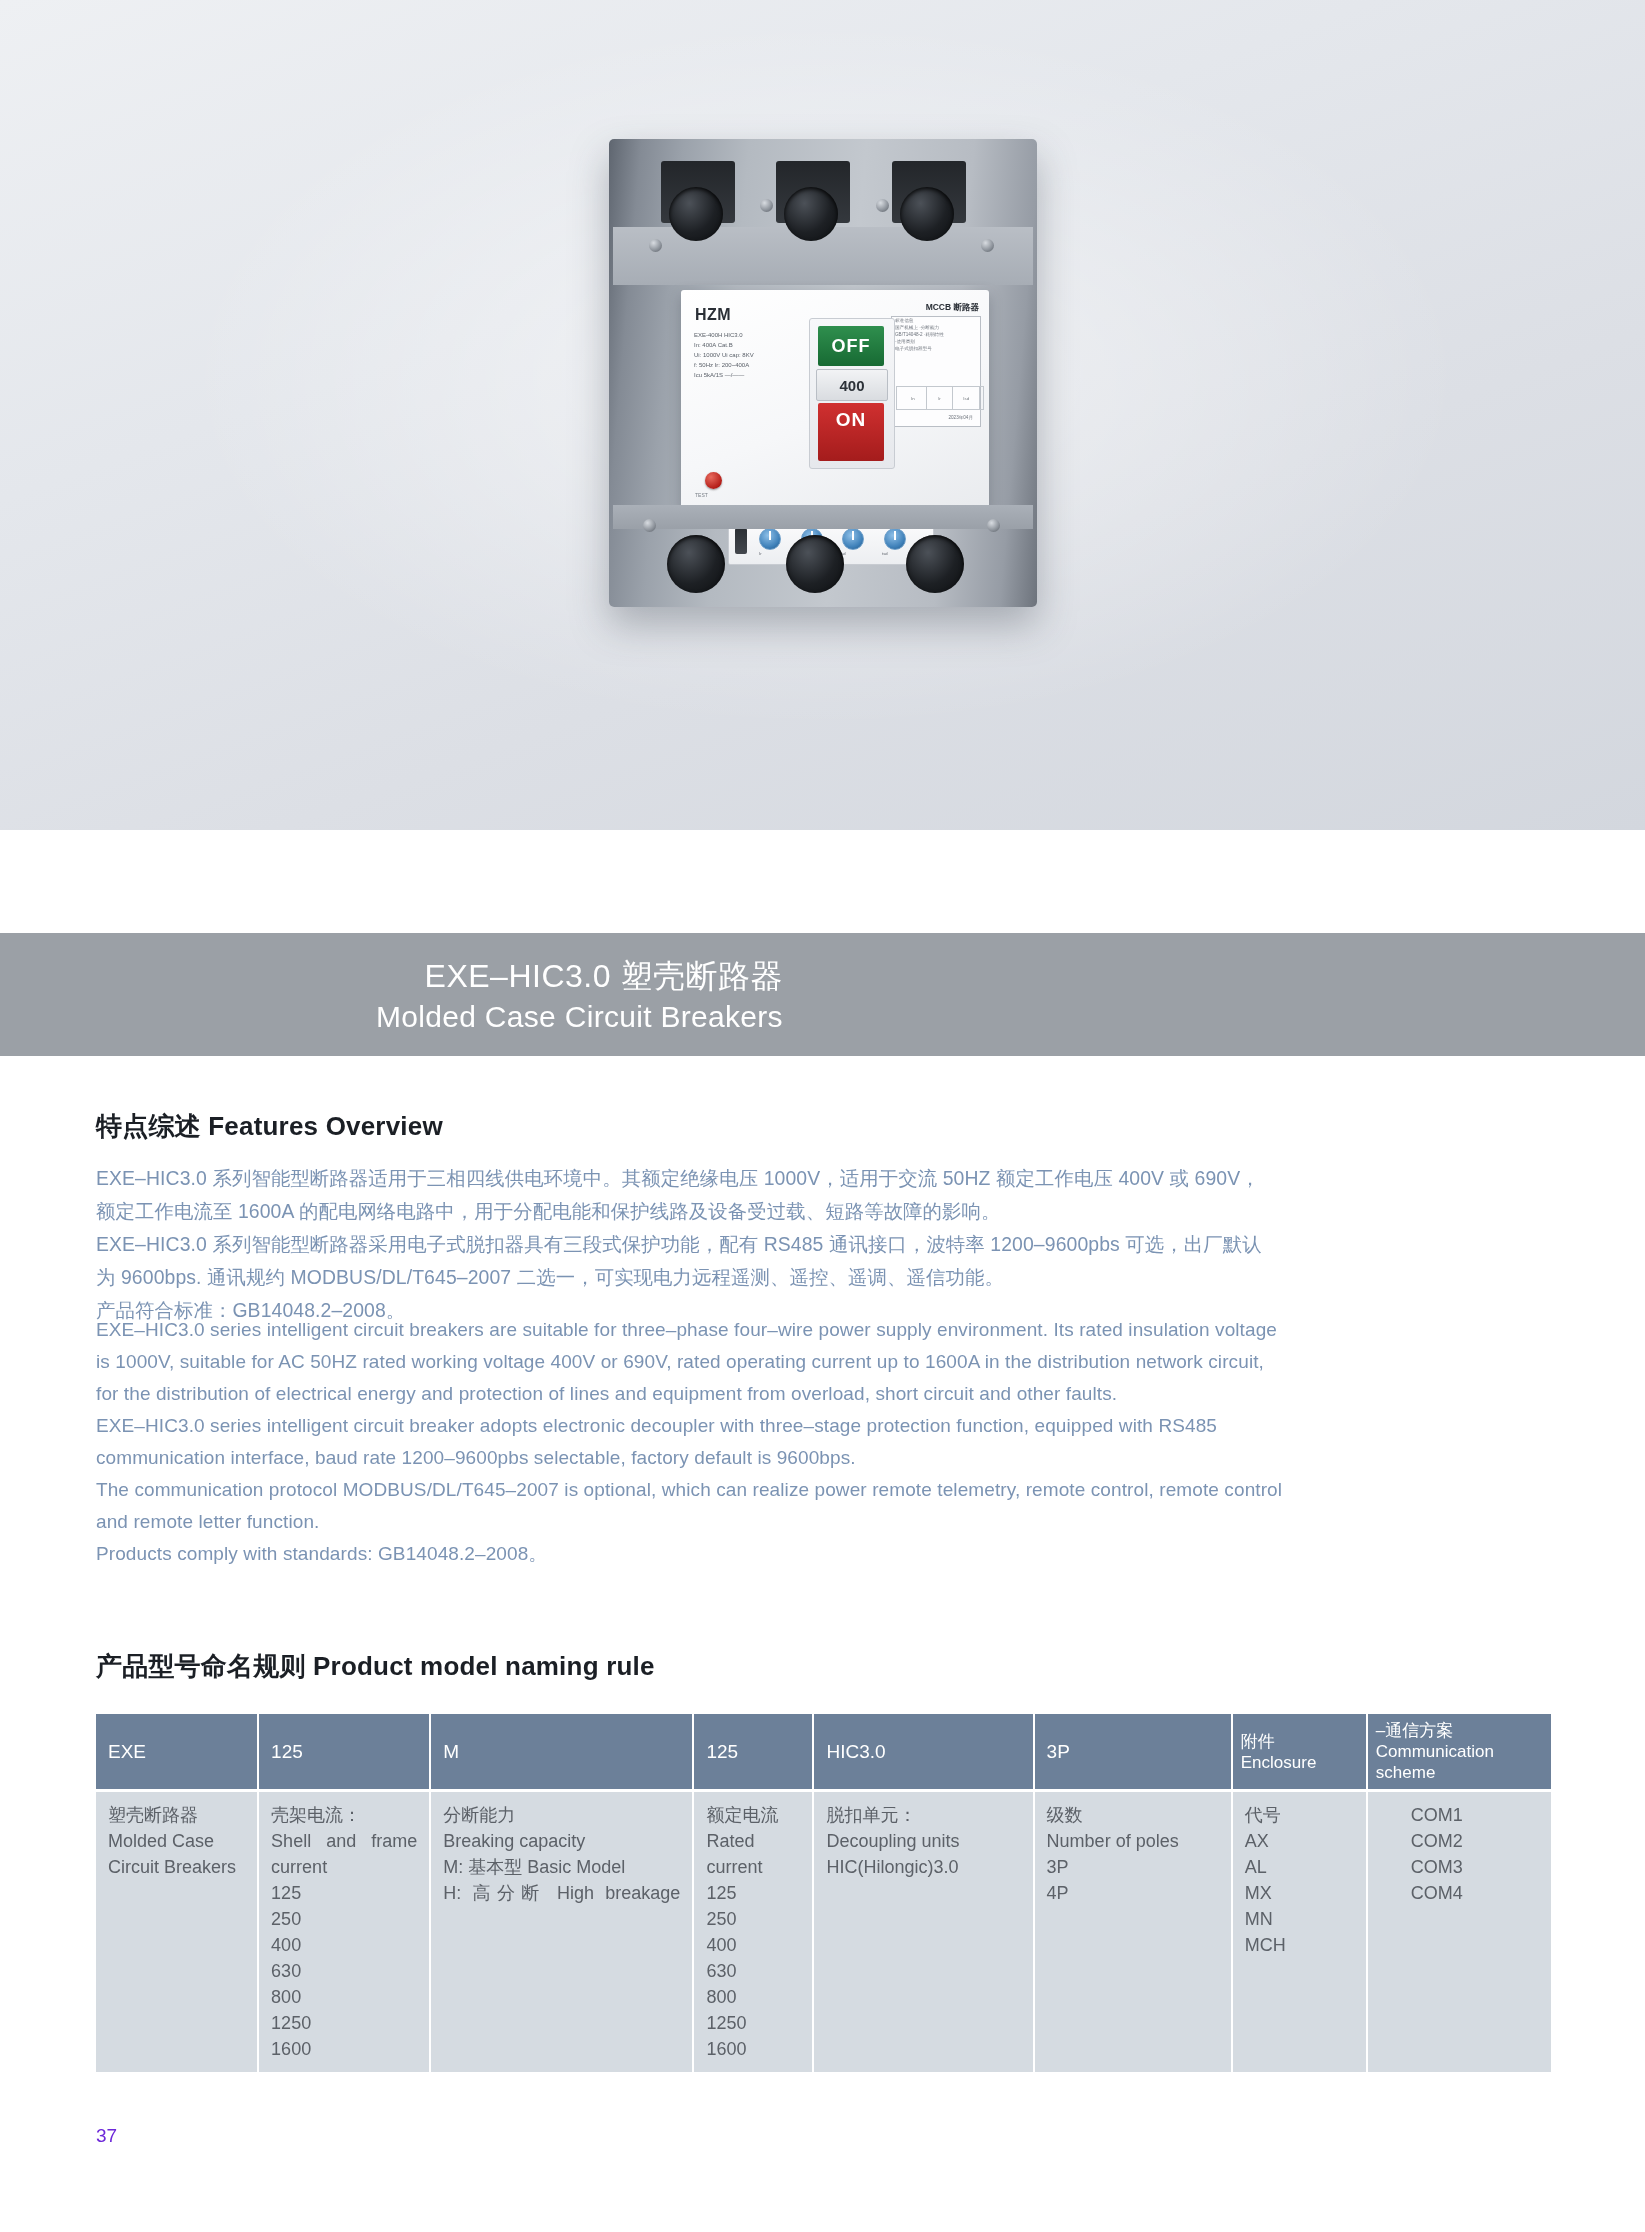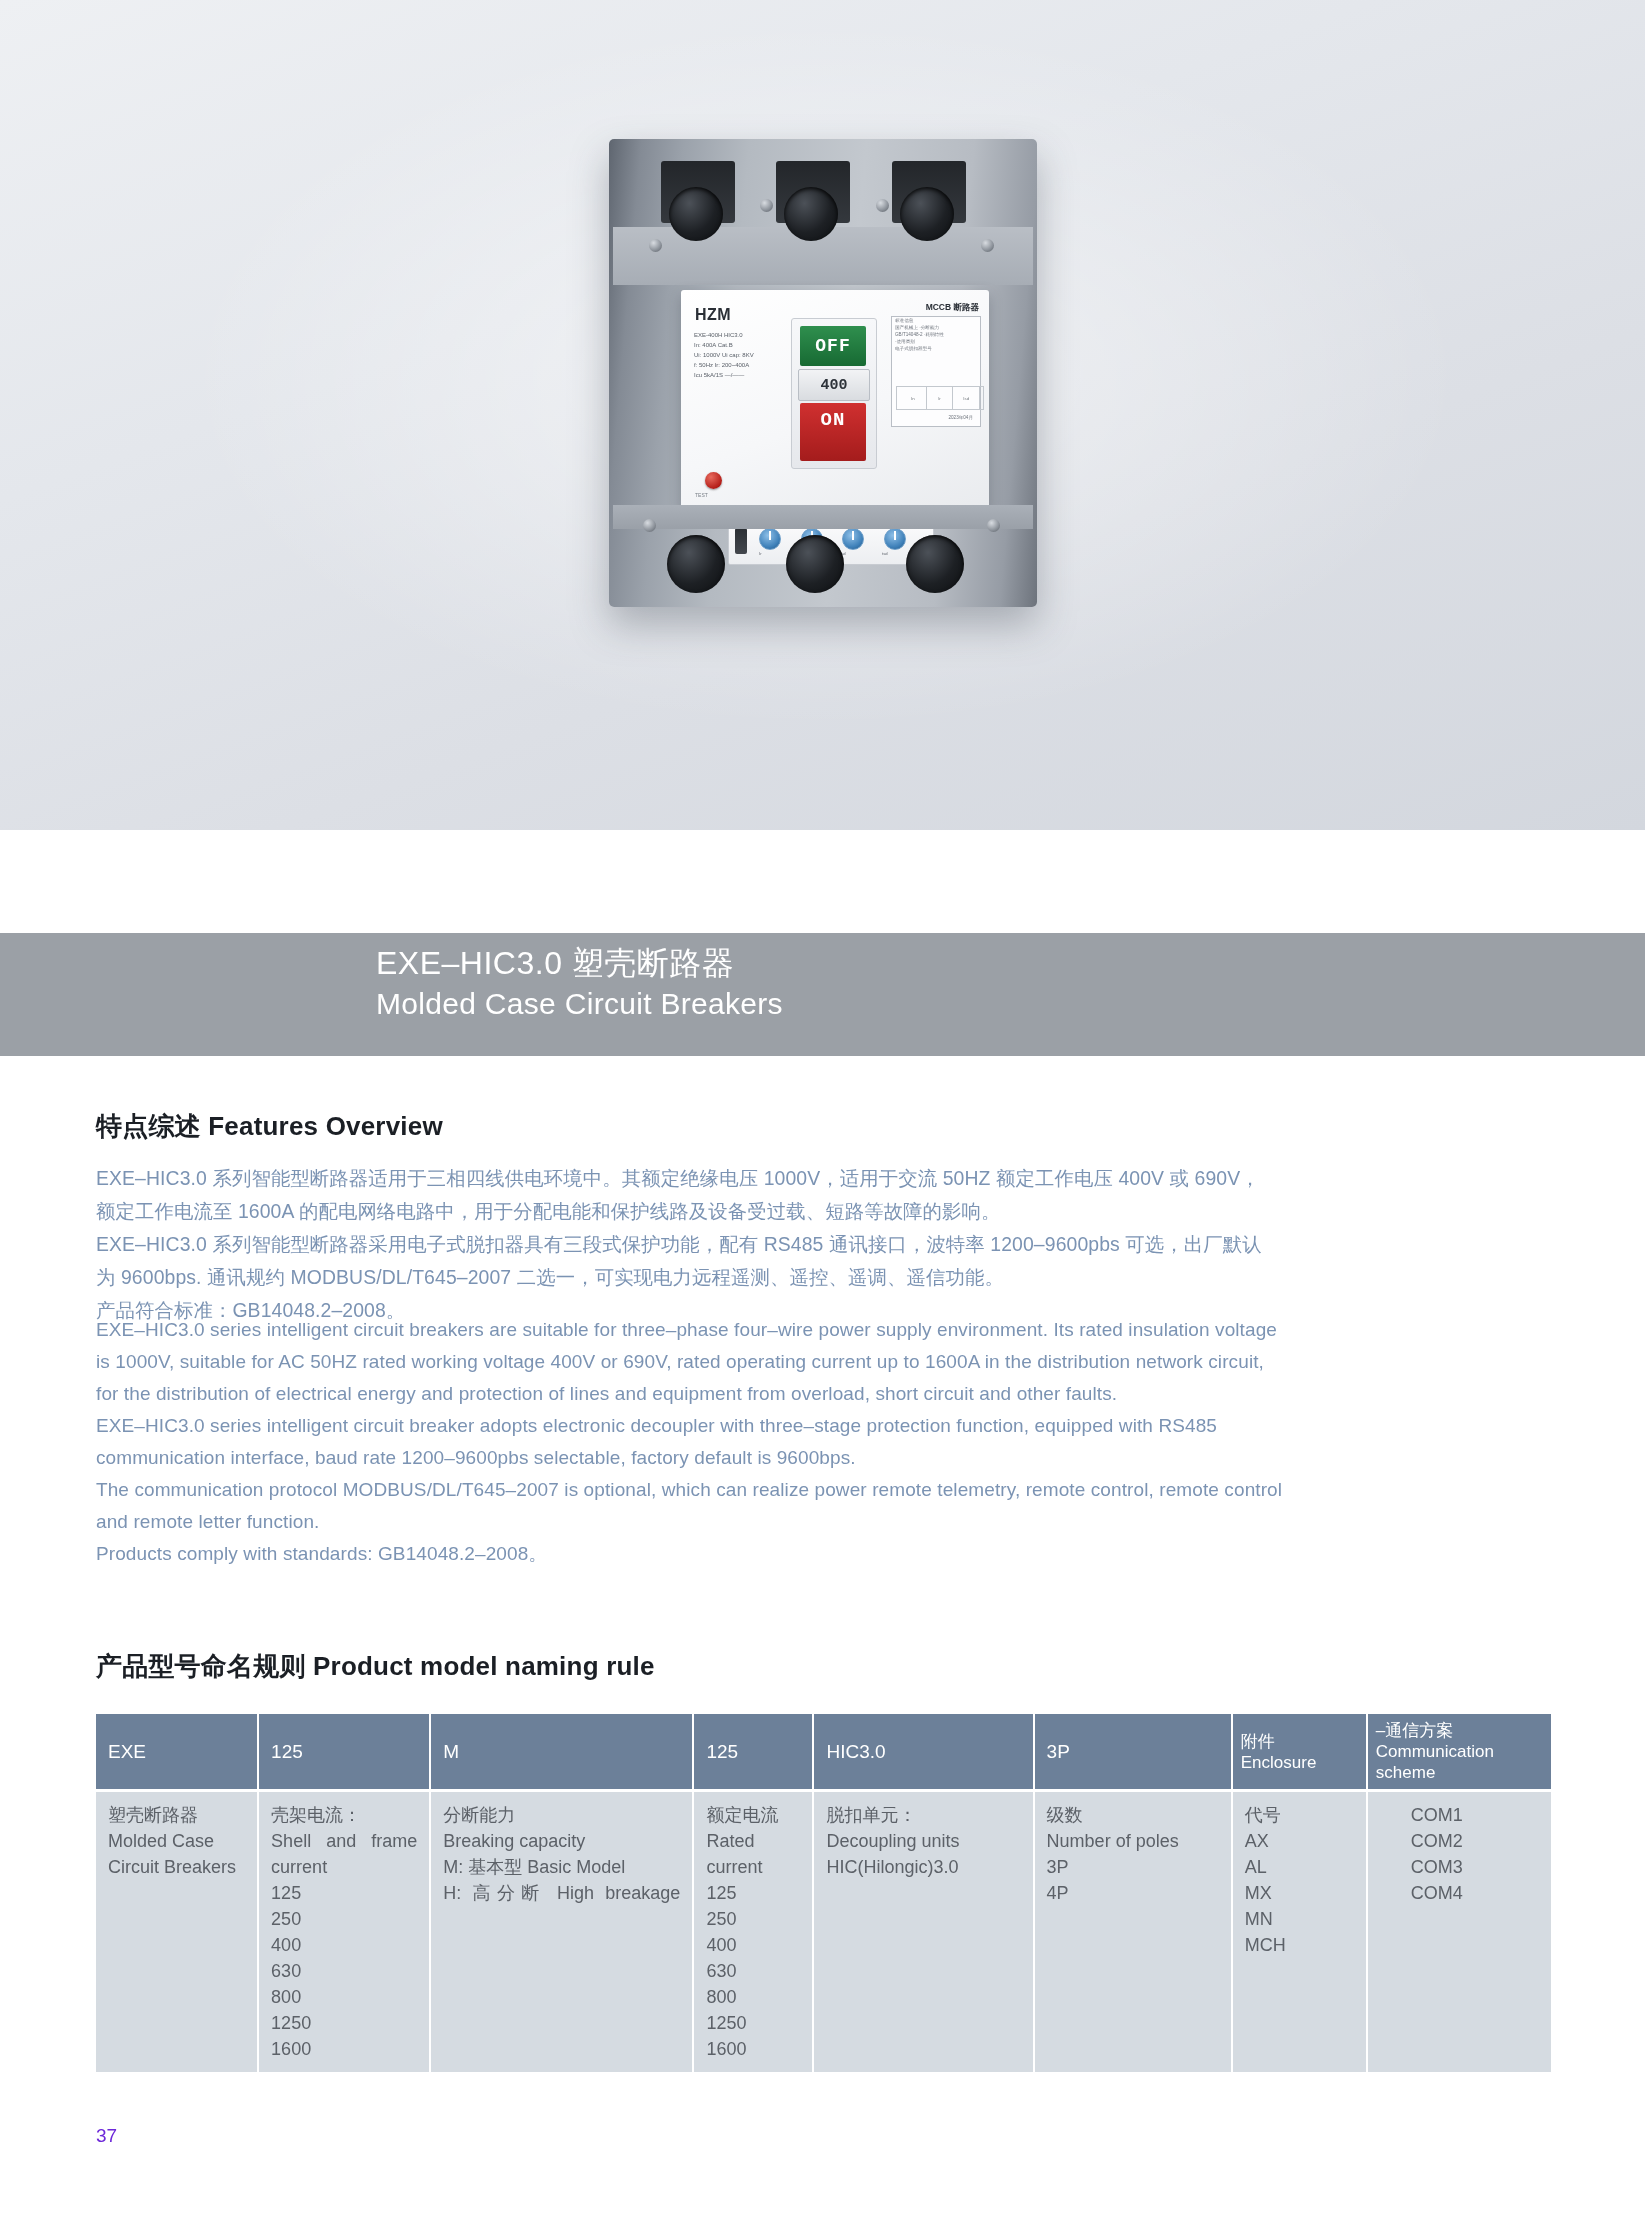--- a/index.html
+++ b/index.html
@@ -72,23 +72,23 @@
   }
   .cert-box div{font-size:4.6px;color:#6b717a;line-height:7px;padding:0 3px;}
   .cert-grid{position:absolute;left:4px;bottom:16px;width:80px;height:22px;
     border:1px solid #c3c8ce;display:grid;grid-template-columns:1fr 1fr 1fr;}
   .cert-grid span{border-right:1px solid #c3c8ce;font-size:4.4px;color:#73797f;
     display:flex;align-items:center;justify-content:center;}
   .cert-date{position:absolute;right:4px;bottom:5px;font-size:4.6px;color:#70767e;}
 
   
   .switch{
-    position:absolute;left:110px;top:28px;width:84px;height:149px;
+    position:absolute;left:128px;top:28px;width:84px;height:149px;
     background:linear-gradient(180deg,#f7f8fa,#e6e8ec);
-    border:1px solid #c8ccd2;border-radius:3px;font-family:Liberation Mono, monospace;
+    border:1px solid #c8ccd2;border-radius:3px;
   }
   .sw-off{
     position:absolute;left:8px;top:7px;width:66px;height:40px;
     background:linear-gradient(180deg,#2f8f4e,#176a33);
     display:flex;align-items:center;justify-content:center;
     color:#fff;font-size:18px;font-weight:bold;letter-spacing:1px;
     border-radius:2px;
   }
   .sw-handle{
     position:absolute;left:6px;top:50px;width:70px;height:30px;
@@ -125,21 +125,21 @@
   }
   .dial-lbl{position:absolute;top:31px;font-size:4.2px;color:#5d636b;}
   .lcdbox{position:absolute;left:6px;top:8px;width:12px;height:26px;
     background:linear-gradient(180deg,#2b2f34,#43474d);border-radius:2px;}
 
   
   .banner{
     position:absolute;left:0;top:933px;width:1646px;height:123px;
     background:#9ba0a6;
   }
-  .banner-inner{position:absolute;left:376px;top:9px;}
+  .banner-inner{position:absolute;left:376px;top:22px;text-align:right;}
   .banner-cn{font-size:32px;color:#ffffff;line-height:42px;letter-spacing:0.5px;
     font-family:"Liberation Sans","DejaVu Sans",sans-serif;font-weight:300;}
   .banner-en{font-size:30px;color:#ffffff;line-height:40px;letter-spacing:0.3px;font-weight:300;}
 
   
   .content{position:absolute;left:0;top:1057px;width:1646px;}
 
   h2.sec-title{
     margin:0;padding:0;
     font-size:26px;font-weight:bold;color:#1b1f25;

